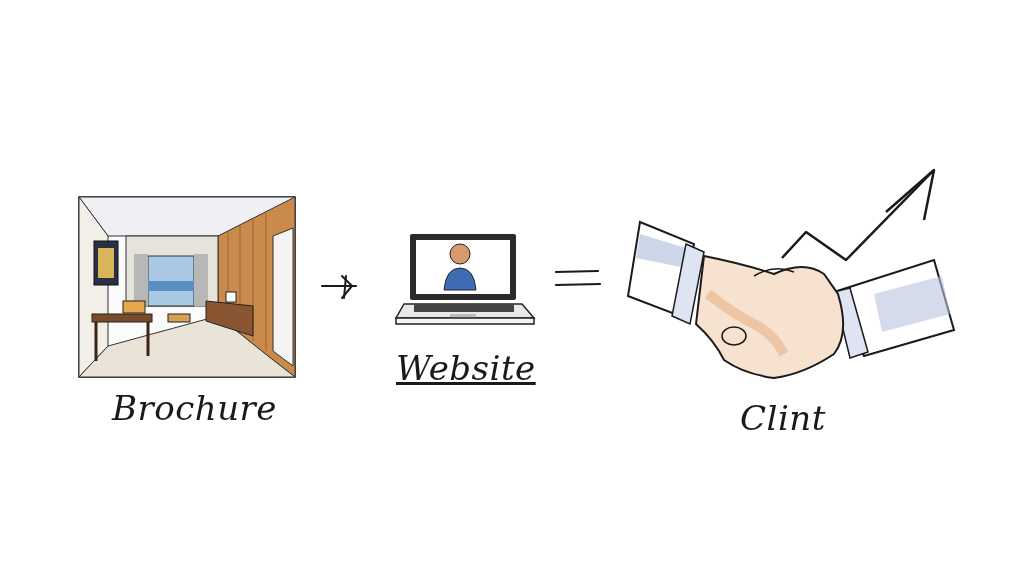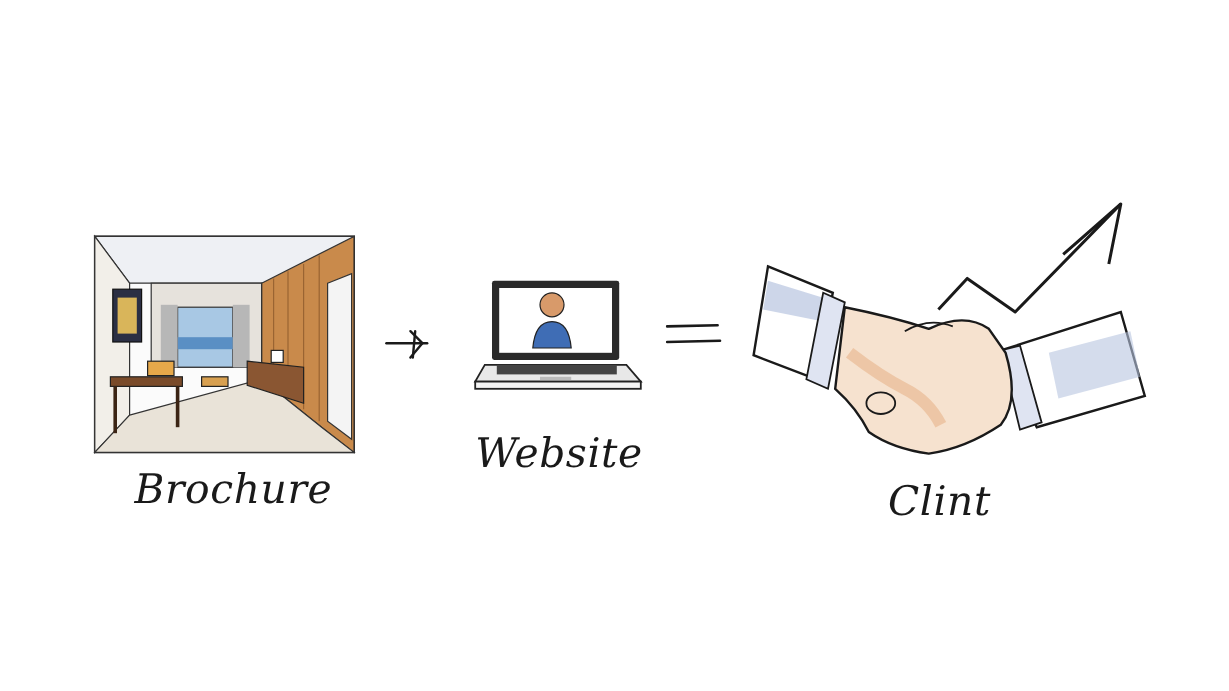--- a/index.html
+++ b/index.html
@@ -60,21 +60,21 @@
 <svg style="left:394px;top:232px;" width="142" height="96" viewBox="0 0 142 96">
   <rect x="16" y="2" width="106" height="66" fill="#2a2a2a" rx="2"></rect>
   <rect x="22" y="8" width="94" height="54" fill="#ffffff"></rect>
   <circle cx="66" cy="22" r="10" fill="#d89a6a" stroke="#222" stroke-width="1"></circle>
   <path d="M50,58 Q52,36 66,36 Q80,36 82,58 Z" fill="#3f6db5" stroke="#222" stroke-width="1"></path>
   <polygon points="10,72 128,72 140,86 2,86" fill="#e8e8e8" stroke="#222" stroke-width="1.5"></polygon>
   <rect x="20" y="72" width="100" height="8" fill="#444"></rect>
   <rect x="56" y="82" width="26" height="5" fill="#bbb"></rect>
   <rect x="2" y="86" width="138" height="6" fill="#f4f4f4" stroke="#222" stroke-width="1.5"></rect>
 </svg>
-<div class="label" style="left:396px;top:358px;">Website</div>
+<div class="label" style="left:396px;top:348px;text-decoration:underline;">Website</div>
 
 <svg style="left:554px;top:266px;" width="48" height="24" viewBox="0 0 48 24">
   <line x1="2" y1="6" x2="44" y2="5" stroke="#1a1a1a" stroke-width="2.2" stroke-linecap="round"></line>
   <line x1="2" y1="19" x2="46" y2="18" stroke="#1a1a1a" stroke-width="2.2" stroke-linecap="round"></line>
 </svg>
 
 <svg style="left:624px;top:164px;" width="336" height="224" viewBox="0 0 336 224">
 
   <polyline points="158,94 182,68 222,96 310,6" fill="none" stroke="#1a1a1a" stroke-width="2.5" stroke-linejoin="round"></polyline>
   <polyline points="262,48 310,6 300,56" fill="none" stroke="#1a1a1a" stroke-width="2.5" stroke-linejoin="round"></polyline>

